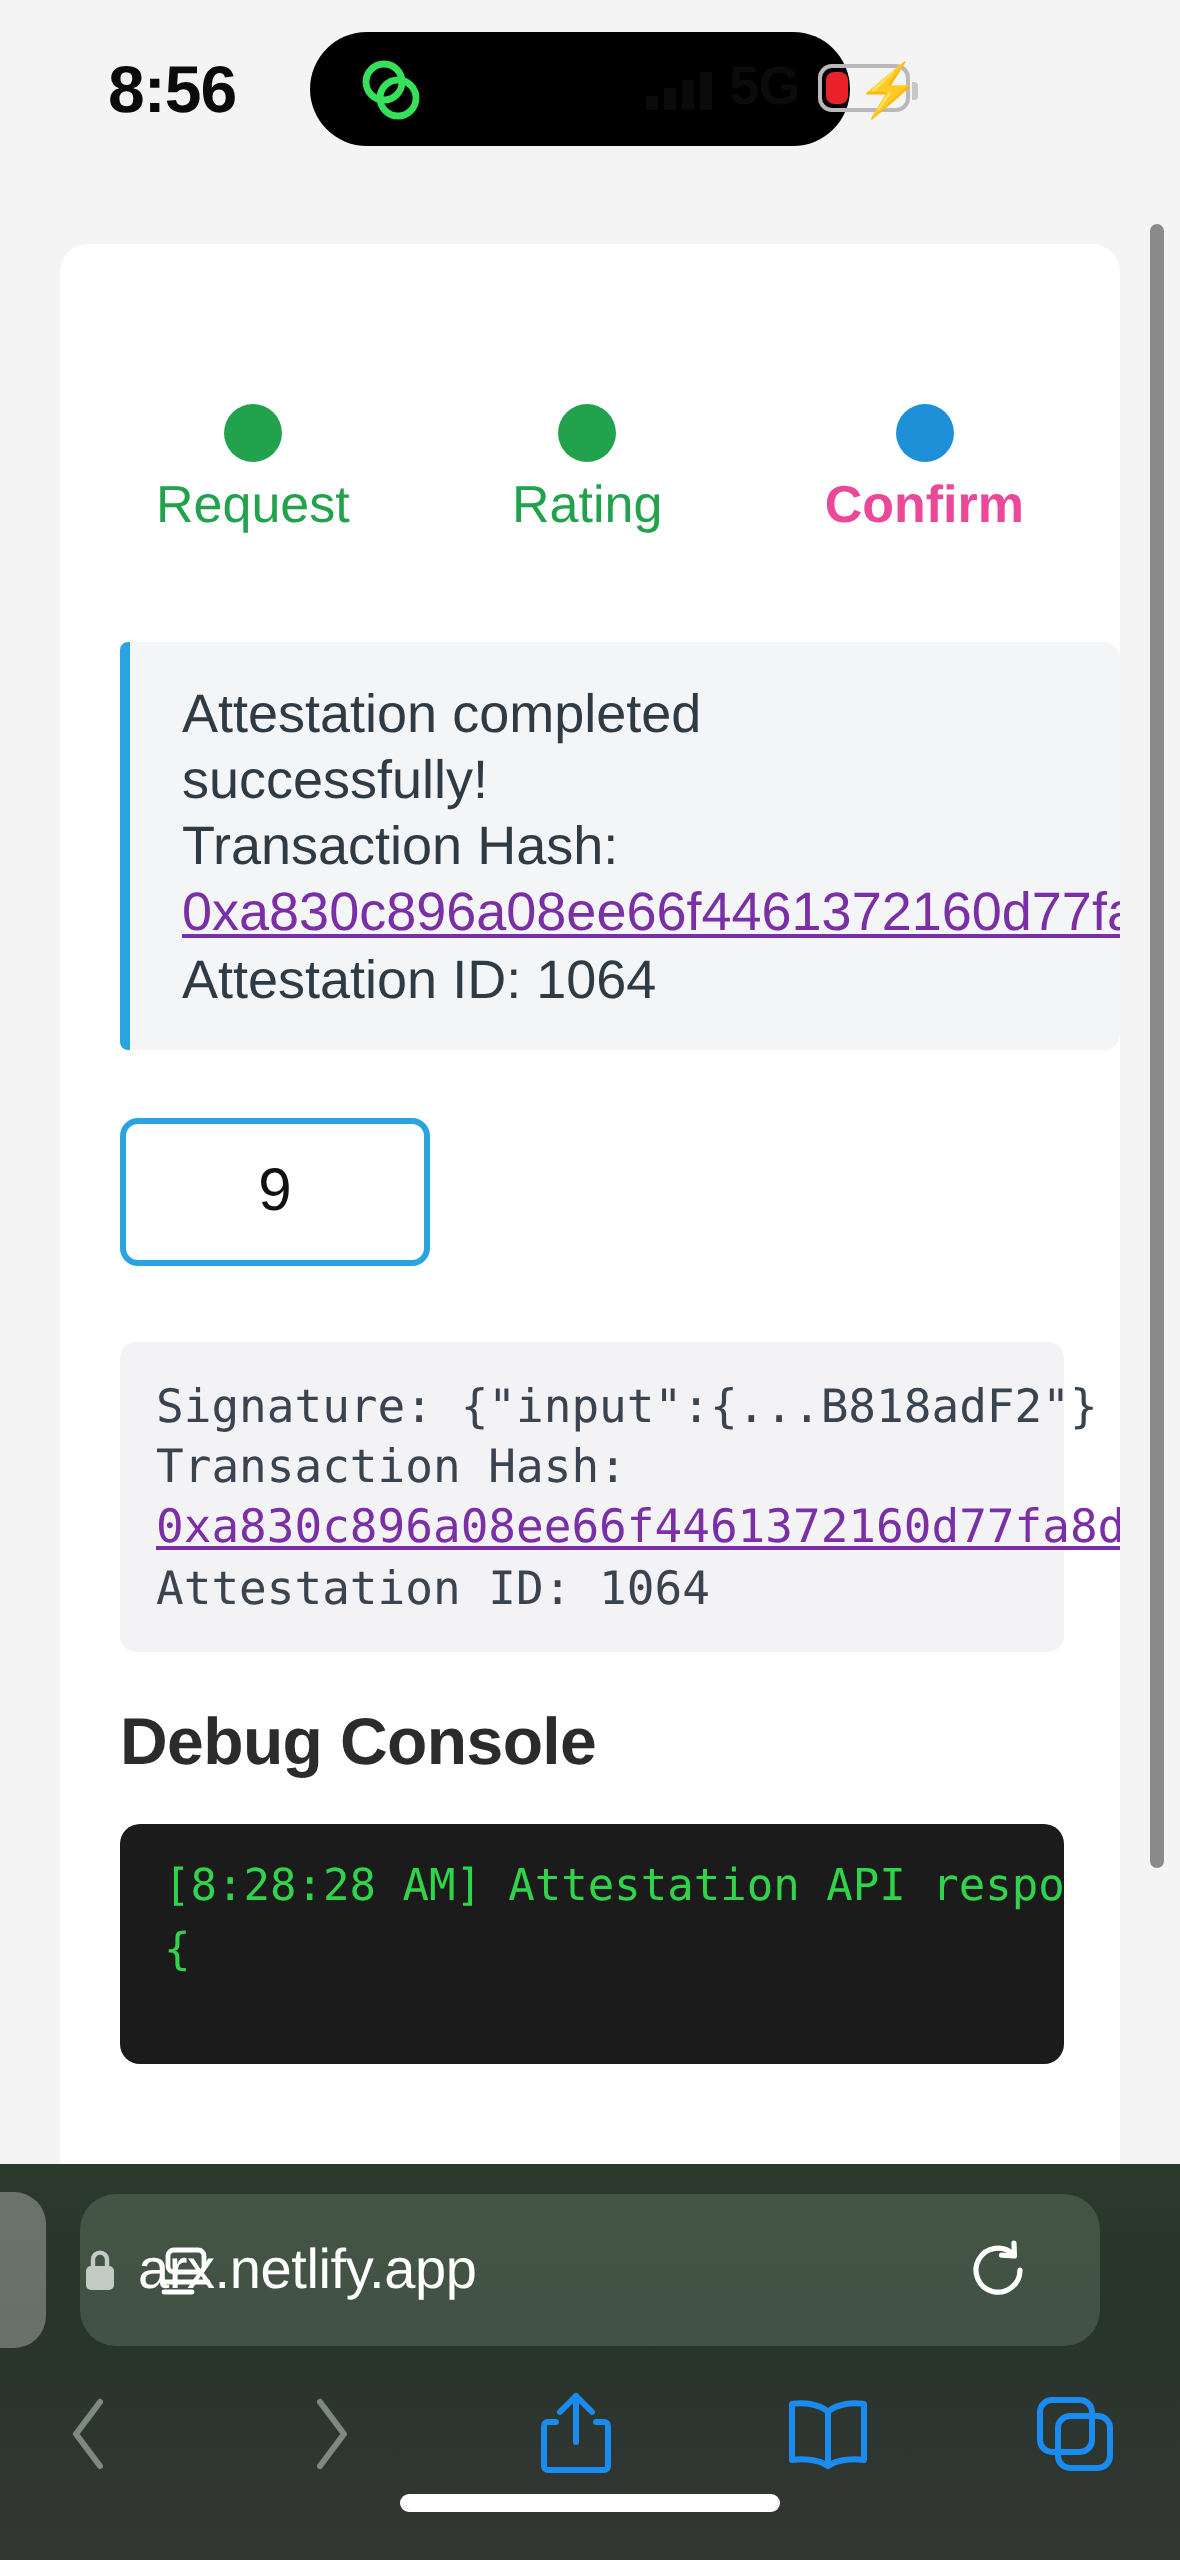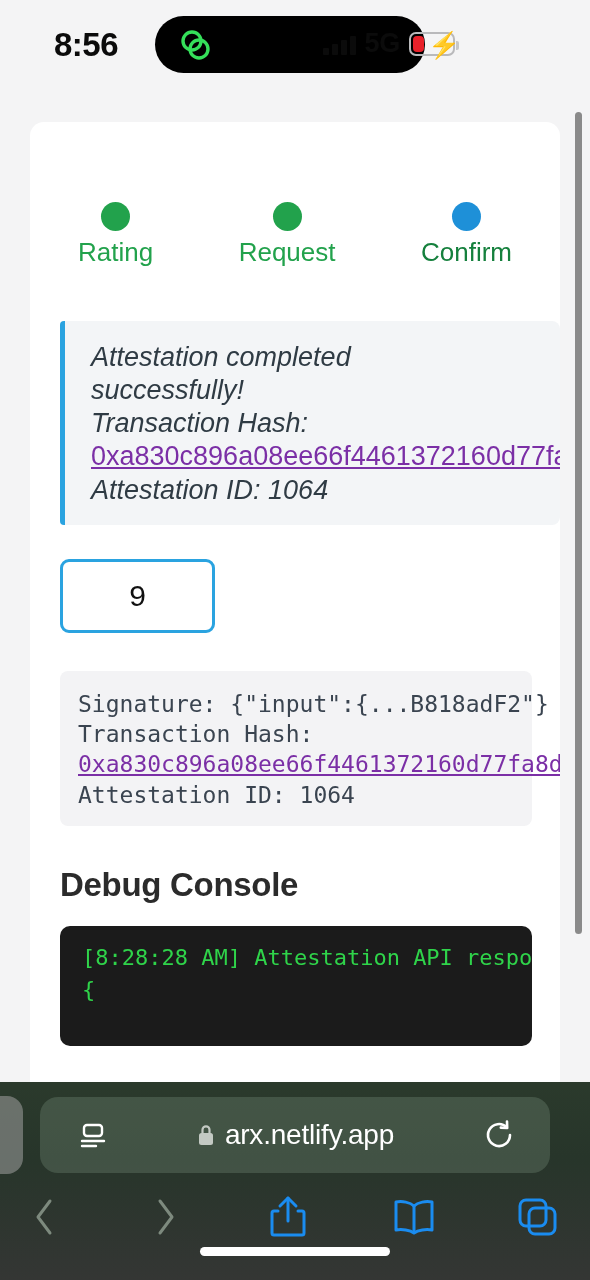--- a/index.html
+++ b/index.html
@@ -86,35 +86,34 @@
     display: flex; justify-content: space-between;
     align-items: flex-start;
     margin: 32px 18px 0 18px;
   }
   .step { display:flex; flex-direction: column; align-items:center; gap: 8px; }
   .step-dot { width: 29px; height: 29px; border-radius: 50%; }
   .step-label { font-size: 26px; line-height: 1; }
   .step.done .step-dot { background: #22a24c; }
   .step.done .step-label { color: #22a24c; font-weight: 400; }
   .step.active .step-dot { background: #1e90d8; }
-  .step.active .step-label { color: #15803d; font-weight: 400; }
+  .step.active .step-label { color: #ec4899; font-weight: 700; }
 
   
   .alert {
     margin-top: 56px;
     background: #f3f5f7;
     border-left: 5px solid #2aa3e0;
     border-radius: 4px 8px 8px 4px;
     padding: 20px 0 18px 26px;
     width: 500px;
   }
   .alert-line {
     font-size: 27px; line-height: 1.22; color: #2f3b44;
     white-space: nowrap;
-    font-style: italic;
   }
   .alert-success { white-space: normal; max-width: 380px; }
   .hash-link {
     display:block;
     font-size: 27px; line-height: 1.25;
     color: #7b2fa6; text-decoration: underline;
     white-space: nowrap; overflow: visible;
   }
 
   
@@ -144,21 +143,21 @@
   .code-link {
     display:block;
     font-family: "DejaVu Sans Mono", monospace;
     font-size: 23px; line-height: 1.32;
     color: #7b2fa6; text-decoration: underline;
     white-space: nowrap;
   }
 
   
   .debug-heading {
-    margin-top: 40px;
+    margin-top: 26px;
     font-size: 33px; font-weight: 700; color: #2b2b2b;
     letter-spacing: -0.3px;
   }
   .console {
     margin-top: 22px;
     background: #1b1b1b;
     border-radius: 10px;
     padding: 16px 0 0 22px;
     width: 472px; height: 120px;
     overflow: hidden;
@@ -192,21 +191,21 @@
   .url-bar {
     position: absolute; left: 40px; top: 15px;
     width: 510px; height: 76px;
     background: rgba(118,140,120,0.34);
     border-radius: 18px;
     display:flex; align-items:center;
   }
   .reader-icon { position:absolute; left: 38px; top: 50%; transform: translateY(-50%); }
   .url-center {
     position:absolute; left:0; right:0; margin:auto;
-    display:flex; align-items:center; justify-content:center; gap: 9px;
+    display:flex; align-items:center; gap: 9px;
   }
   .lock-icon { display:block; }
   .url-text {
     font-size: 28px; color: #ffffff; letter-spacing: -0.2px;
   }
   .reload-icon { position:absolute; right: 34px; top: 50%; transform: translateY(-50%); }
 
   .toolbar {
     position:absolute; left: 0; top: 100px;
     width: 590px; height: 70px;
@@ -258,25 +257,25 @@
     </div>
   </div>
 
   <div class="page-card">
     <div class="page-inner">
 
 
       <div class="stepper">
         <div class="step done">
           <span class="step-dot"></span>
-          <span class="step-label">Rating</span>
+          <span class="step-label">Request</span>
         </div>
         <div class="step done">
           <span class="step-dot"></span>
-          <span class="step-label">Request</span>
+          <span class="step-label">Rating</span>
         </div>
         <div class="step active">
           <span class="step-dot"></span>
           <span class="step-label">Confirm</span>
         </div>
       </div>
 
       <div class="alert">
         <div class="alert-line alert-success">Attestation completed successfully!</div>
         <div class="alert-line">Transaction Hash:</div>

